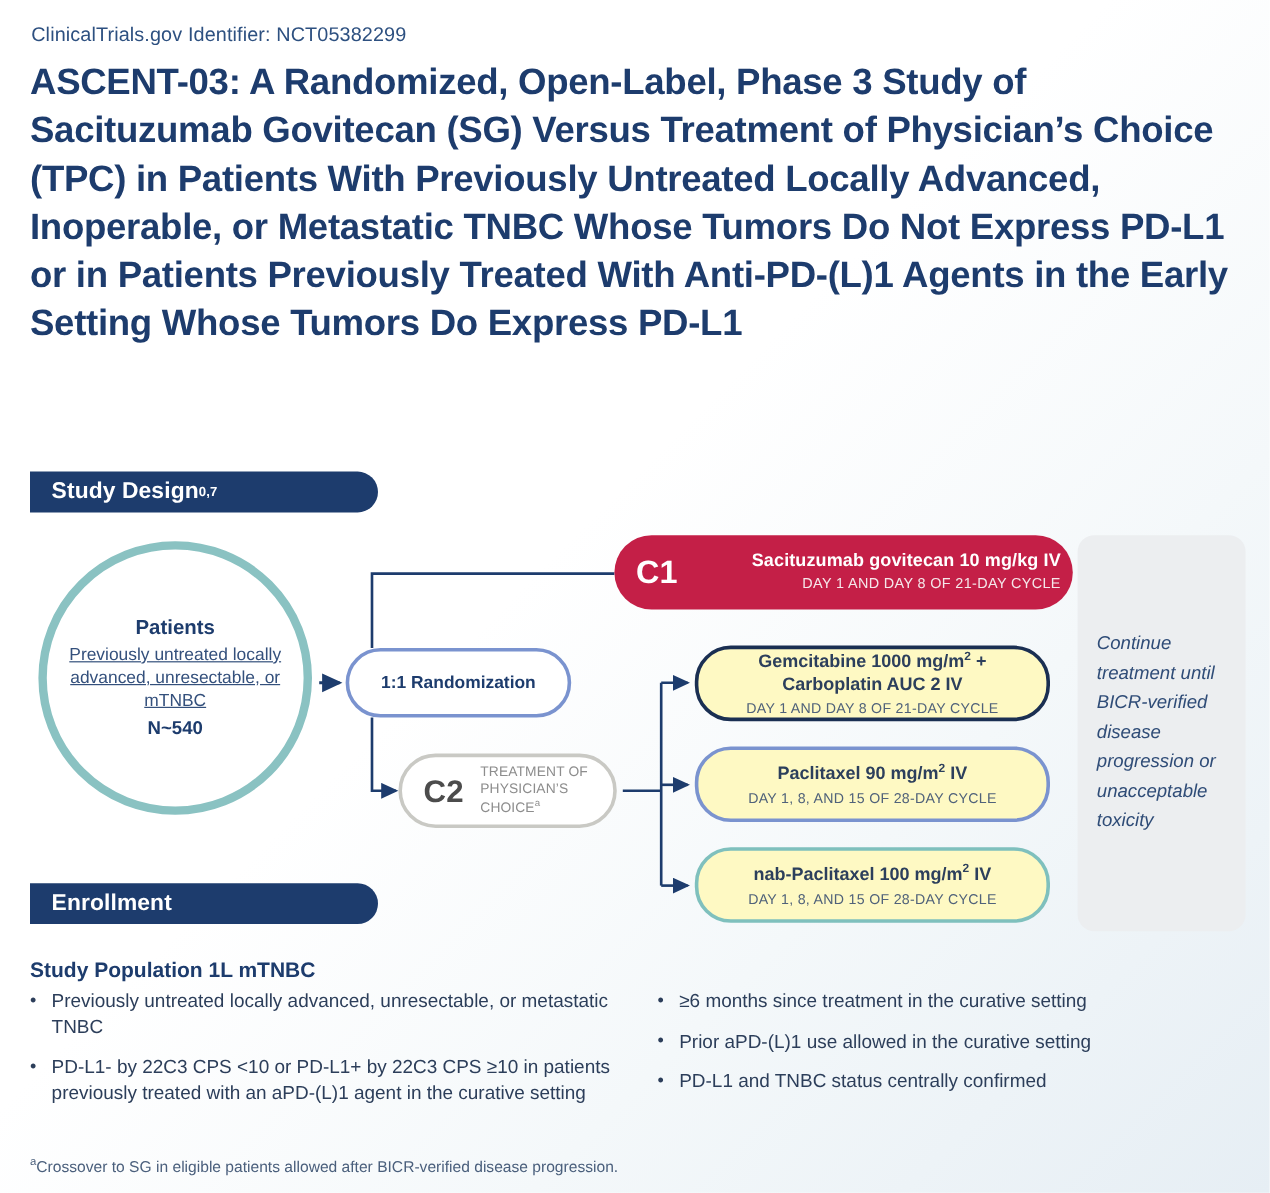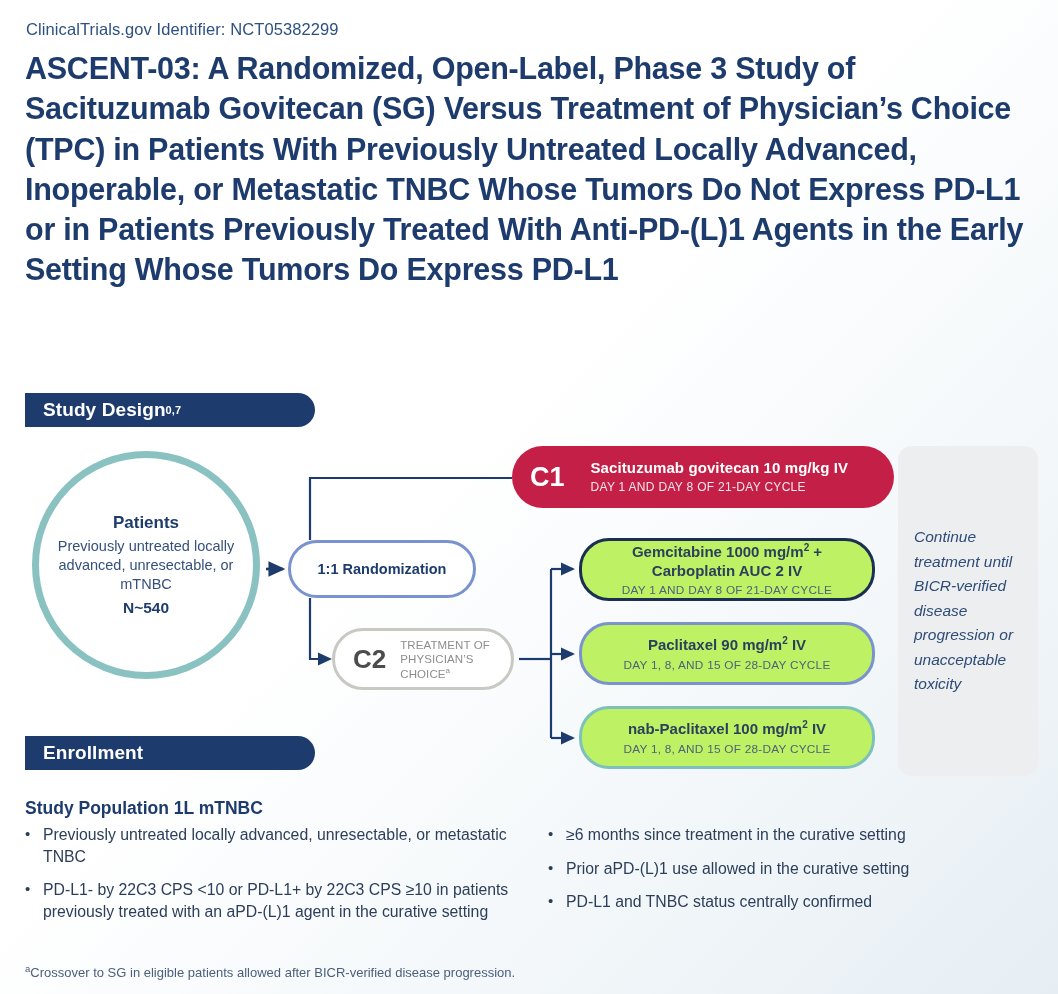--- a/index.html
+++ b/index.html
@@ -66,21 +66,21 @@
     width: 228px; height: 228px;
     border: 7px solid #8ac2c2;
     border-radius: 50%;
     background: #ffffff;
     display: flex; flex-direction: column;
     align-items: center; justify-content: center;
     box-sizing: border-box;
     text-align: center;
   }
   .patients-title { font-size: 17px; font-weight: bold; color: #1d3c6d; margin-bottom: 4px; }
-  .patients-sub { font-size: 14.5px; color: #34507c; line-height: 1.32; }
+  .patients-sub { font-size: 14.5px; color: #34507c; line-height: 1.32; text-decoration: underline; }
   .patients-n { font-size: 15.5px; font-weight: bold; color: #1d3c6d; margin-top: 5px; }
 
   .rand-box {
     position: absolute;
     left: 288px; top: 110px;
     width: 188px; height: 58px;
     border: 3px solid #7a93cf;
     border-radius: 29px;
     background: #ffffff;
     display: flex; align-items: center; justify-content: center;
@@ -107,30 +107,30 @@
     position: absolute;
     left: 512px; top: 16px;
     width: 382px; height: 62px;
     background: #c41f47;
     border-radius: 31px;
     display: flex; align-items: center;
     box-sizing: border-box;
     padding-left: 18px;
   }
   .c1-letter { font-size: 27px; font-weight: bold; color: #ffffff; margin-right: 26px; }
-  .c1-stack { text-align: left; flex: 1; padding-right: 10px; }
+  .c1-stack { text-align: right; flex: 1; padding-right: 10px; }
   .c1-main { font-size: 15px; font-weight: bold; color: #ffffff; letter-spacing: .1px; }
   .c1-sub  { font-size: 12px; color: #f5e7ea; letter-spacing: .3px; margin-top: 2px; }
 
   .arm-box {
     position: absolute;
     left: 579px;
     width: 296px;
     border-radius: 30px;
-    background: #bef264;
+    background: #fef9c3;
     box-sizing: border-box;
     display: flex; flex-direction: column;
     align-items: center; justify-content: center;
     text-align: center;
   }
   .arm-main { font-size: 15px; font-weight: bold; color: #2c3f5c; line-height: 1.22; }
   .arm-sub  { font-size: 11.8px; color: #50627a; letter-spacing: .25px; margin-top: 3px; }
   .arm-main sup, .arm-sub sup { font-size: 10px; }
 
   #arm-gem  { top: 108px; height: 63px; border: 3.5px solid #1a2f52; }

